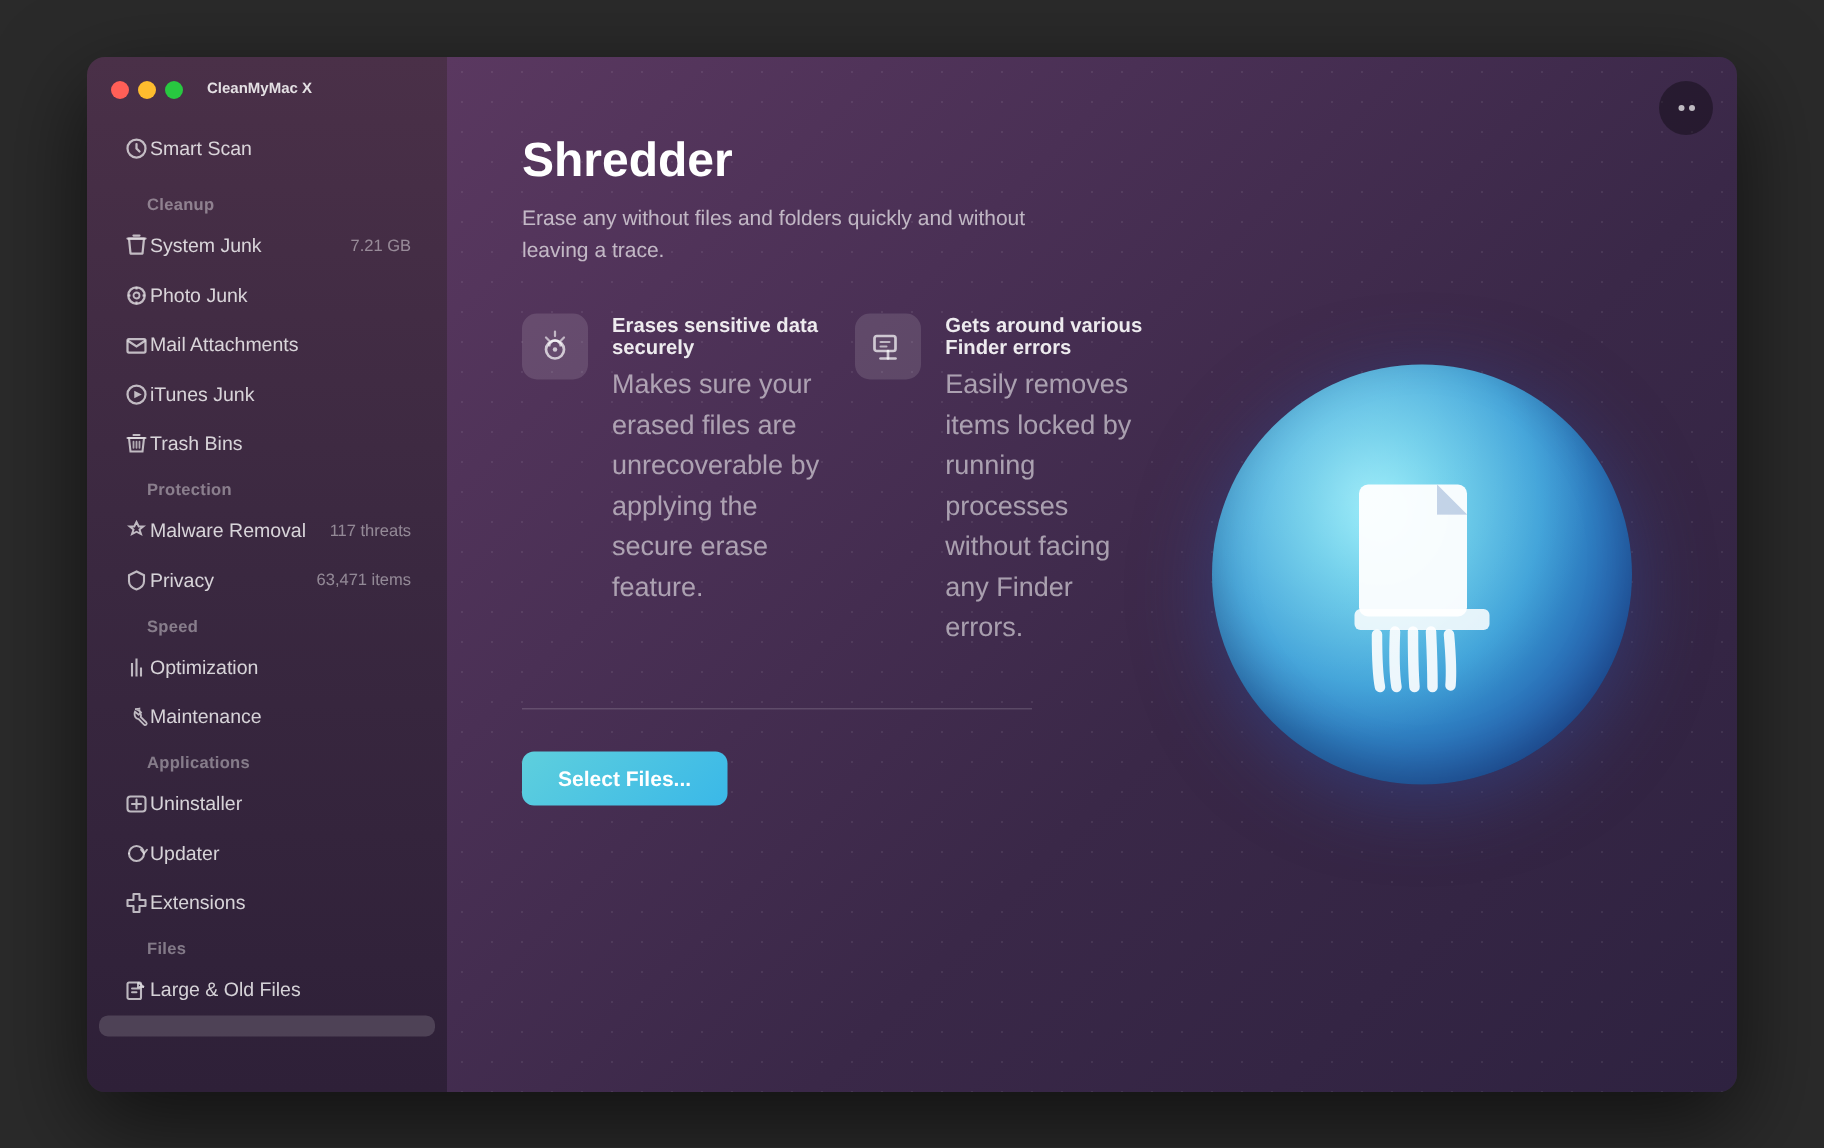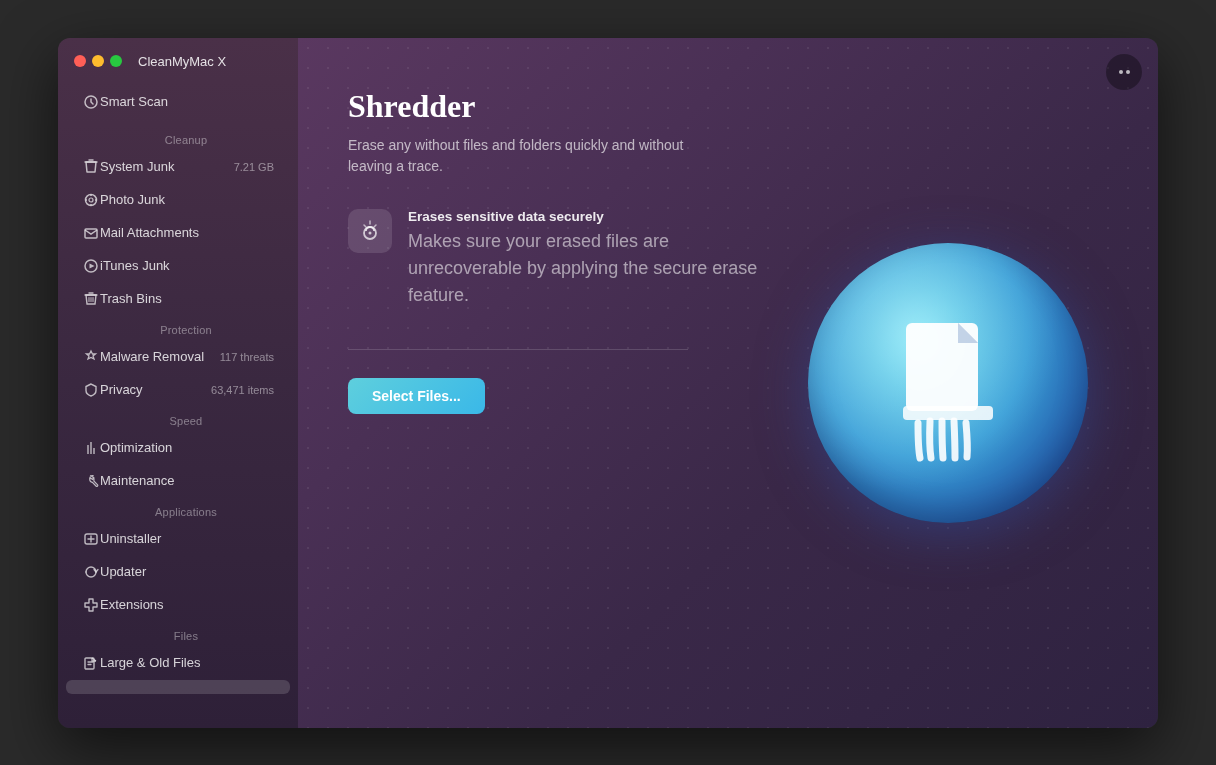--- a/index.html
+++ b/index.html
@@ -44,22 +44,22 @@
     .traffic-light {
       width: 12px;
       height: 12px;
       border-radius: 50%;
     }
     .tl-red { background: #ff5f57; }
     .tl-yellow { background: #febc2e; }
     .tl-green { background: #28c840; }
     .app-title {
       color: rgba(255,255,255,0.85);
-      font-size: 13px;
-      font-weight: 400;
+      font-size: 10px;
+      font-weight: 700;
     }
     .sidebar-nav {
       padding: 4px 0 16px 0;
       flex: 1;
     }
     .nav-item {
       display: flex;
       align-items: center;
       padding: 7px 16px;
       cursor: pointer;
@@ -72,25 +72,24 @@
     .nav-item.active {
       background: rgba(255,255,255,0.15);
       color: white;
     }
     .nav-item.smart-scan {
       margin-bottom: 8px;
     }
     .nav-section-label {
       color: rgba(255,255,255,0.4);
       font-size: 11px;
-      font-weight: 400;
+      font-weight: 700;
       padding: 8px 24px 4px 40px;
       text-transform: none;
       letter-spacing: 0.02em;
-      text-align: center;
     }
     .nav-item-badge {
       margin-left: auto;
       color: rgba(255,255,255,0.45);
       font-size: 11px;
     }
     .nav-icon {
       width: 18px;
       height: 18px;
       display: flex;
@@ -154,21 +153,20 @@
       flex: 1;
       display: flex;
       flex-direction: column;
       padding-top: 10px;
     }
     .page-title {
       color: white;
       font-size: 32px;
       font-weight: 700;
       margin-bottom: 10px;
-      font-family: Liberation Serif, serif;
     }
     .page-subtitle {
       color: rgba(255,255,255,0.65);
       font-size: 14px;
       line-height: 1.5;
       max-width: 340px;
       margin-bottom: 32px;
     }
     .feature-list {
       display: flex;
@@ -449,20 +447,34 @@
                 <circle cx="14" cy="16" r="1.5" fill="rgba(255,255,255,0.7)"></circle>
                 <path d="M8 8l2 2M20 8l-2 2M14 4v3" stroke="rgba(255,255,255,0.6)" stroke-width="1.5" stroke-linecap="round"></path>
               </svg>
             </div>
             <div class="feature-text-wrap">
               <div class="feature-title">Erases sensitive data securely</div>
               <div class="feature-desc">Makes sure your erased files are unrecoverable by applying the secure erase feature.</div>
             </div>
           </div>
 
+          <div class="feature-item">
+            <div class="feature-icon-wrap">
+              <svg width="28" height="28" viewBox="0 0 28 28" fill="none">
+                <rect x="5" y="7" width="14" height="10" rx="1.5" stroke="rgba(255,255,255,0.7)" stroke-width="1.8" fill="none"></rect>
+                <path d="M9 22h10" stroke="rgba(255,255,255,0.7)" stroke-width="1.8" stroke-linecap="round"></path>
+                <path d="M14 17v5" stroke="rgba(255,255,255,0.7)" stroke-width="1.8" stroke-linecap="round"></path>
+                <path d="M9 11h6M9 14h4" stroke="rgba(255,255,255,0.6)" stroke-width="1.4" stroke-linecap="round"></path>
+              </svg>
+            </div>
+            <div class="feature-text-wrap">
+              <div class="feature-title">Gets around various Finder errors</div>
+              <div class="feature-desc">Easily removes items locked by running processes without facing any Finder errors.</div>
+            </div>
+          </div>
         </div>
 
         <div class="divider"></div>
 
         <button class="select-files-btn">Select Files...</button>
       </div>
 
       <div class="content-right">
         <div class="shredder-sphere">
           <svg class="shredder-icon-svg" viewBox="0 0 160 160" fill="none">

